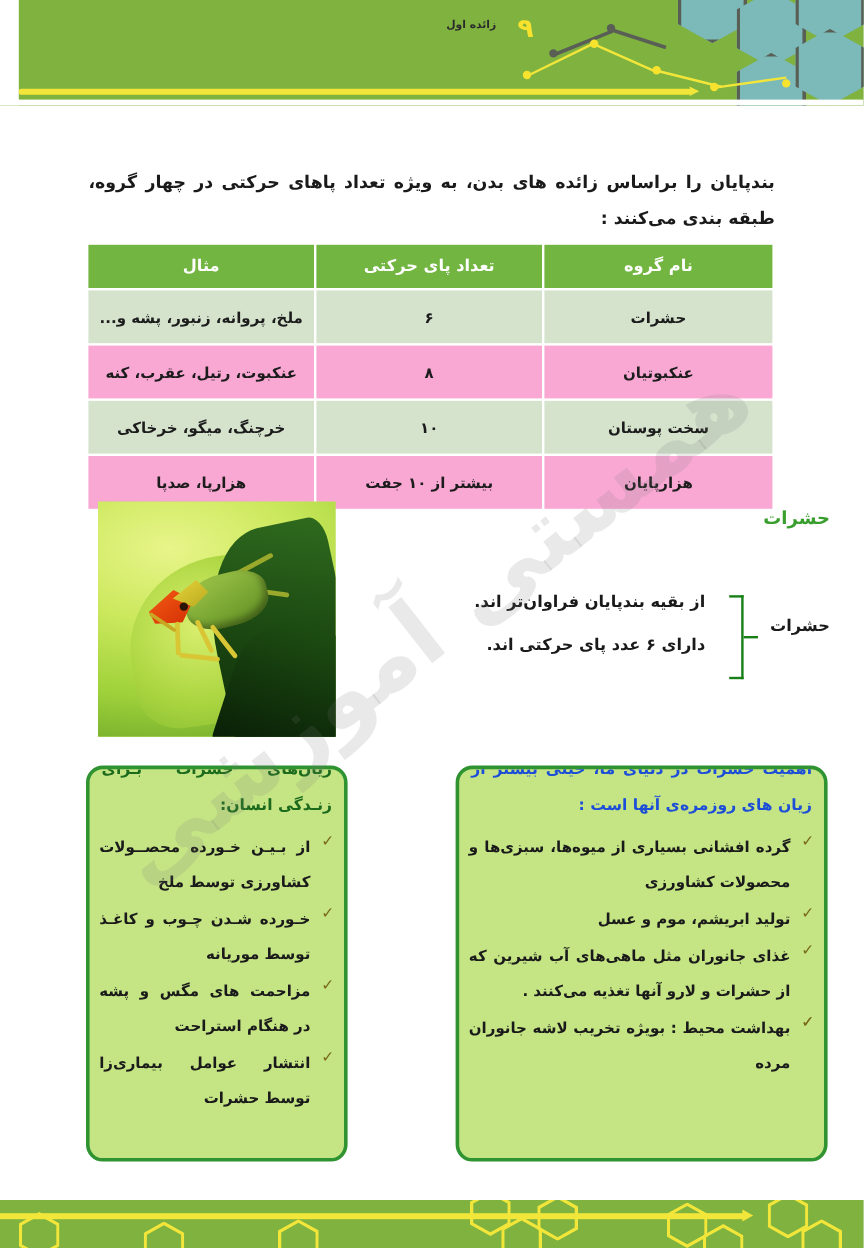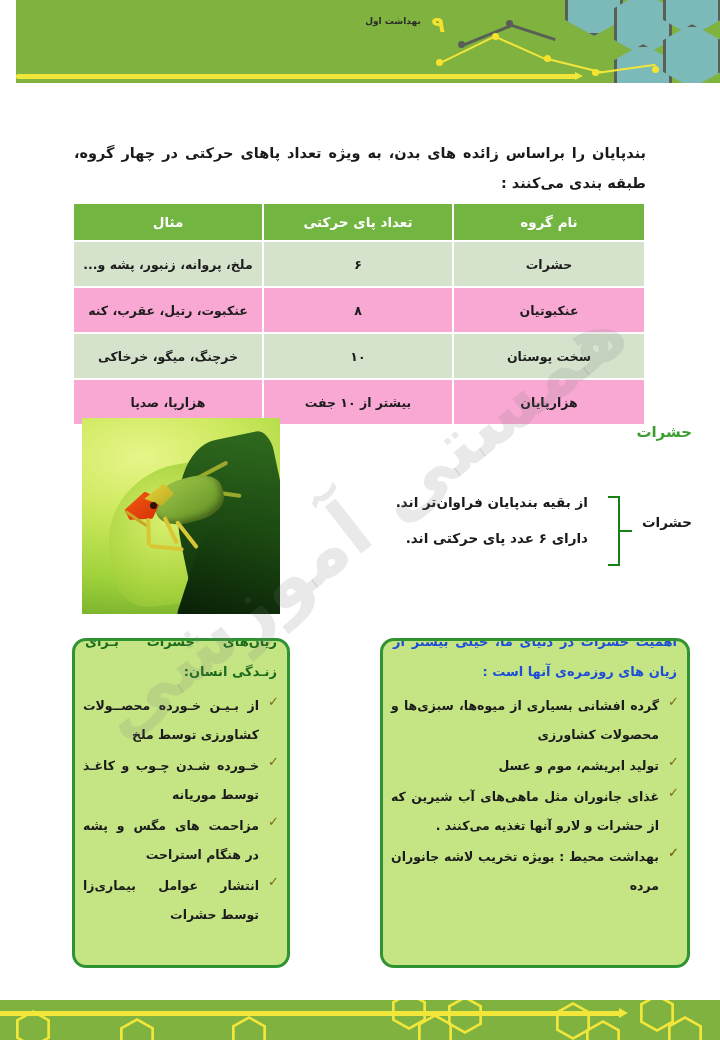--- a/index.html
+++ b/index.html
@@ -250,21 +250,21 @@
   <div class="molecule-line" style="left:596px;top:72px;width:60px;transform:rotate(-8deg);"></div>
   <div class="dot-d" style="left:458px;top:41px;"></div>
   <div class="dot-d" style="left:506px;top:20px;"></div>
   <div class="dot-y" style="left:436px;top:59px;"></div>
   <div class="dot-y" style="left:492px;top:33px;"></div>
   <div class="dot-y" style="left:544px;top:55px;"></div>
   <div class="dot-y" style="left:592px;top:69px;"></div>
   <div class="dot-y" style="left:652px;top:66px;"></div>
 
   <div id="title-wrap">
-    <div id="sub-title">بهداشت اول</div>
+    <div id="sub-title">زائده اول</div>
     <div id="grade-number">۹</div>
   </div>
 
   <div id="header-yellow-bar"></div>
   <div id="header-white-strip"></div>
 </div>
 
 <div id="content">
 
   <div id="intro-text">بندپایان را براساس زائده های بدن، به ویژه تعداد پاهای حرکتی در چهار گروه، طبقه بندی می‌کنند :</div>

